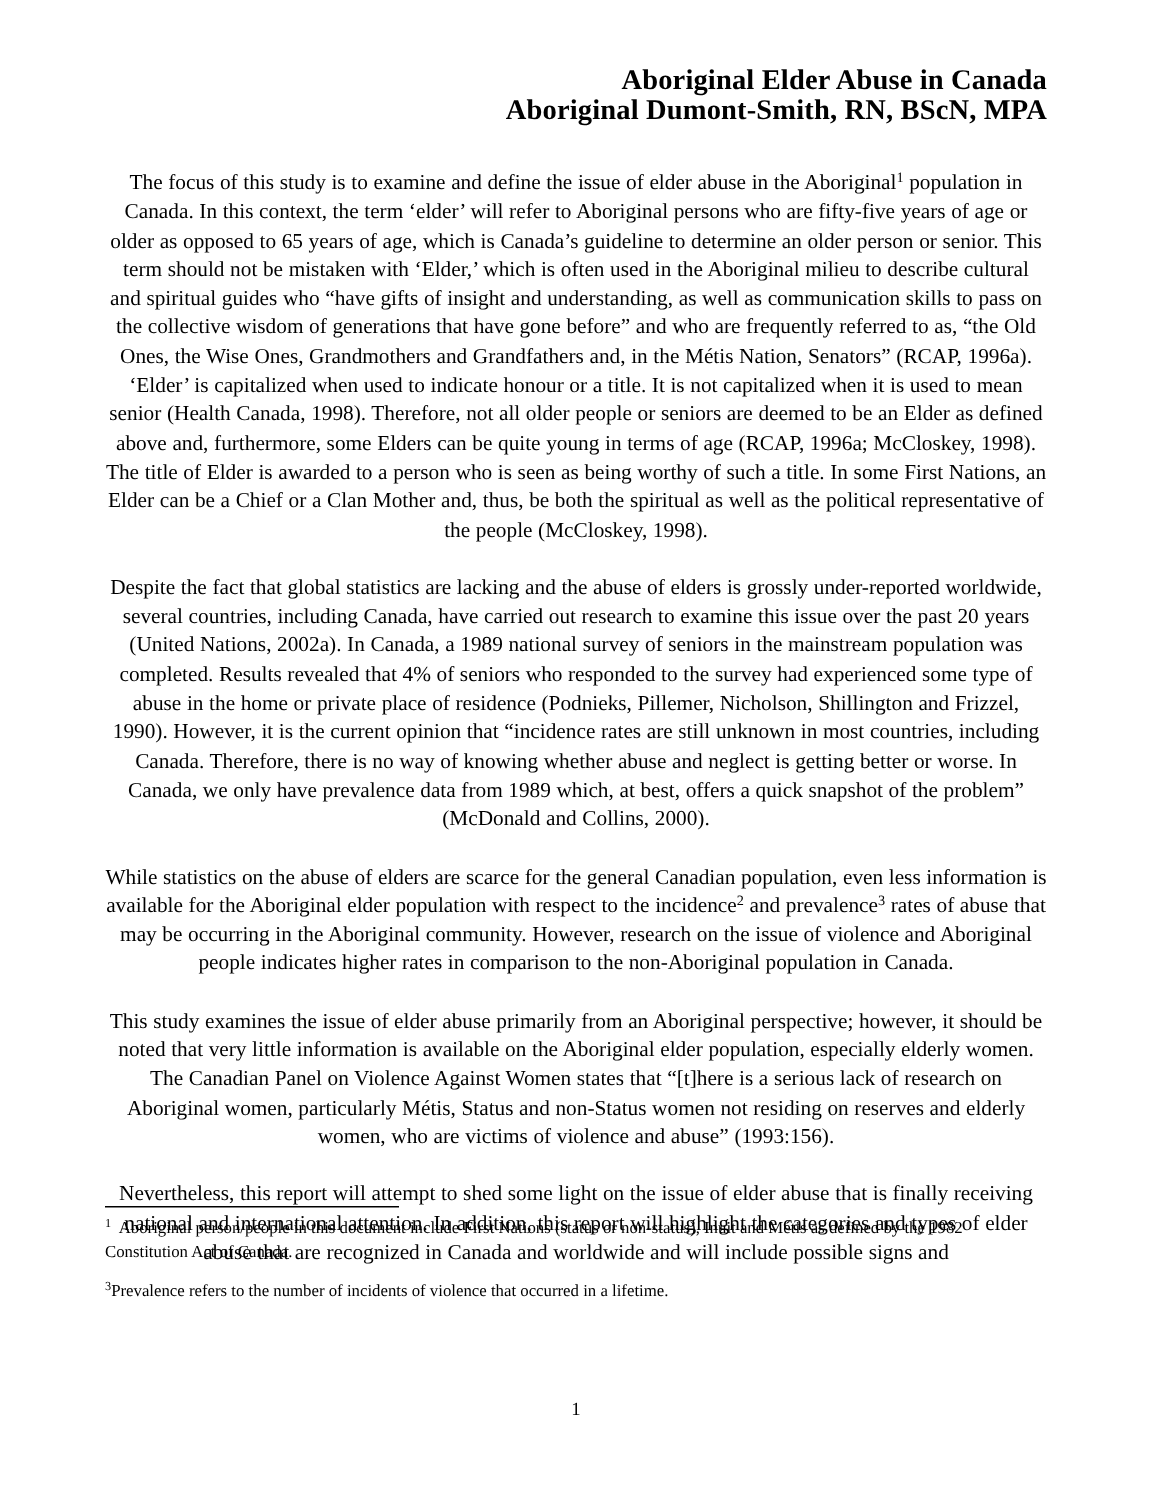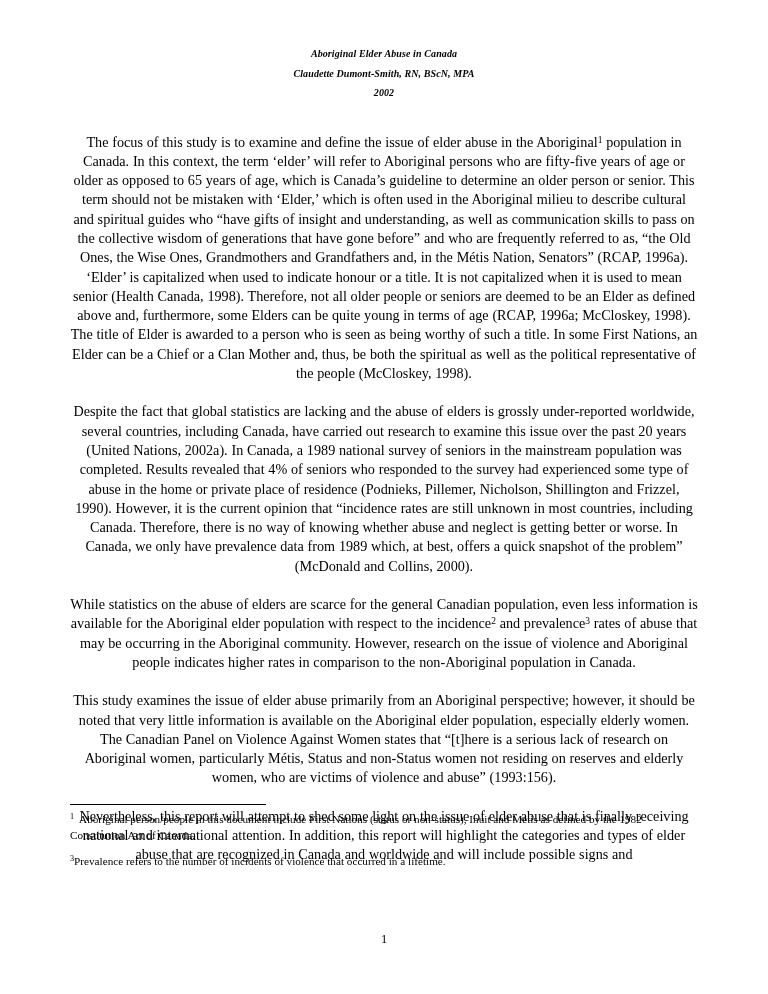--- a/index.html
+++ b/index.html
@@ -24,26 +24,25 @@
   }
   .content {
     position: absolute;
     left: 70px;
     top: 44px;
     width: 628px;
   }
 
   
   .title-block {
-    text-align: center;
+    text-align: right;
     font-weight: bold;
-    font-size: 10px;
+    font-size: 19px;
     line-height: 19.5px;
     margin-bottom: 0;
-    font-style: italic;
   }
   .title-line {
     display: block;
     letter-spacing: 0.1px;
   }
 
   
   .body-area {
     margin-top: 30px;
   }
@@ -102,22 +101,21 @@
 </style>
 </head>
 <body>
 
 <div class="page">
 
   <div class="content">
 
     <div class="title-block">
       <span class="title-line">Aboriginal Elder Abuse in Canada</span>
-      <span class="title-line">Claudette Dumont-Smith, RN, BScN, MPA</span>
-      <span class="title-line">2002</span>
+      <span class="title-line">Aboriginal Dumont-Smith, RN, BScN, MPA</span>
     </div>
 
     <div class="body-area">
 
       <p class="para"><span>The focus of this study is to examine and define the issue of elder abuse in the Aboriginal</span><sup>1</sup><span> population in Canada.  In this context, the term ‘elder’ will refer to Aboriginal persons who are fifty-five years of age or older as opposed to 65 years of age, which is Canada’s guideline to determine an older person or senior. This term should not be mistaken with ‘Elder,’ which is often used in the Aboriginal milieu to describe cultural and spiritual guides who “have gifts of insight and understanding, as well as communication skills to pass on the collective wisdom of generations that have gone before” and who are frequently referred to as, “the Old Ones, the Wise Ones, Grandmothers and Grandfathers and, in the Métis Nation, Senators” (RCAP, 1996a).  ‘Elder’ is capitalized when used to indicate honour or a title.  It is not capitalized when it is used to mean senior (Health Canada, 1998).  Therefore, not all older people or seniors are deemed to be an Elder as defined above and, furthermore, some Elders can be quite young in terms of age (RCAP, 1996a; McCloskey, 1998).  The title of Elder is awarded to a person who is seen as being worthy of such a title. In some First Nations, an Elder can be a Chief or a Clan Mother and, thus, be both the spiritual as well as the political representative of the people (McCloskey, 1998).</span></p>
 
       <p class="para">Despite the fact that global statistics are lacking and the abuse of elders is grossly under-reported worldwide, several countries, including Canada, have carried out research to examine this issue over the past 20 years (United Nations, 2002a).  In Canada, a 1989 national survey of seniors in the mainstream population was completed.  Results revealed that 4% of seniors who responded to the survey had experienced some type of abuse in the home or private place of residence (Podnieks, Pillemer, Nicholson, Shillington and Frizzel, 1990).  However, it is the current opinion that “incidence rates are still unknown in most countries, including Canada.  Therefore, there is no way of knowing whether abuse and neglect is getting better or worse.  In Canada, we only have prevalence data from 1989 which, at best, offers a quick snapshot of the problem” (McDonald and Collins, 2000).</p>
 
       <p class="para"><span>While statistics on the abuse of elders are scarce for the general Canadian population, even less information is available for the Aboriginal elder population with respect to the incidence</span><sup>2</sup><span> and prevalence</span><sup>3</sup><span> rates of abuse that may be occurring in the Aboriginal community.  However, research on the issue of violence and Aboriginal people indicates higher rates in comparison to the non-Aboriginal population in Canada.</span></p>
 

